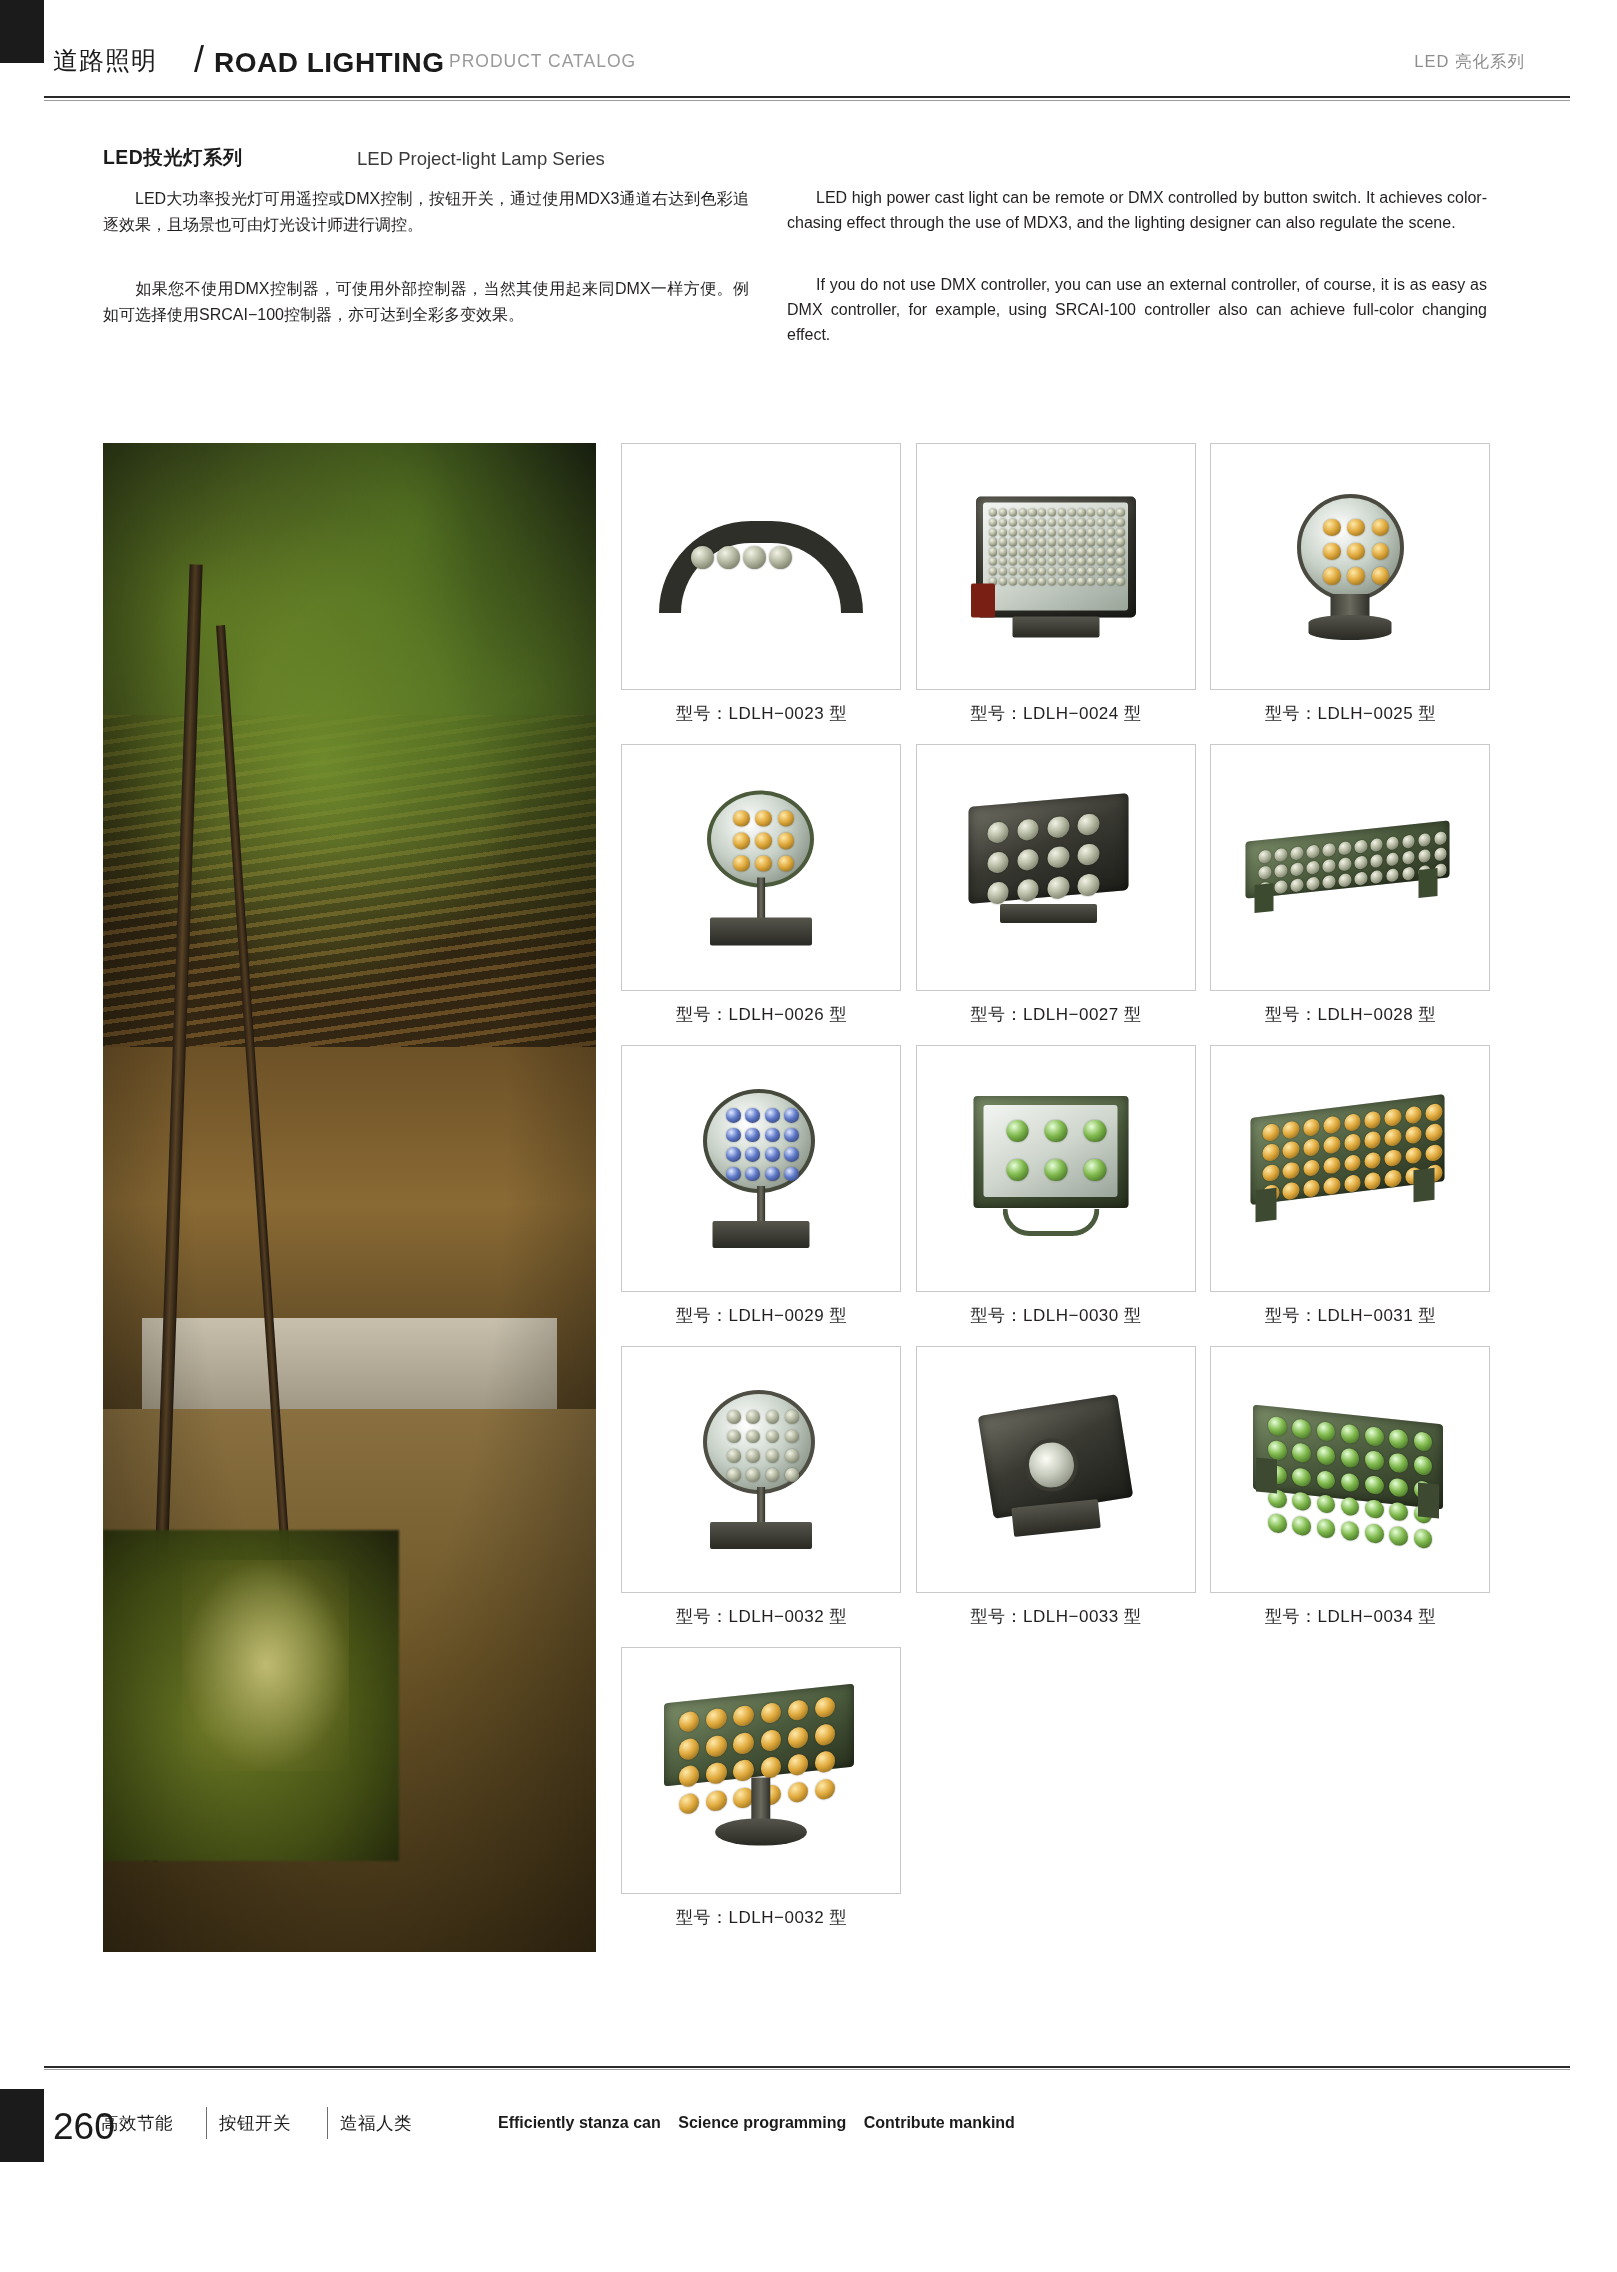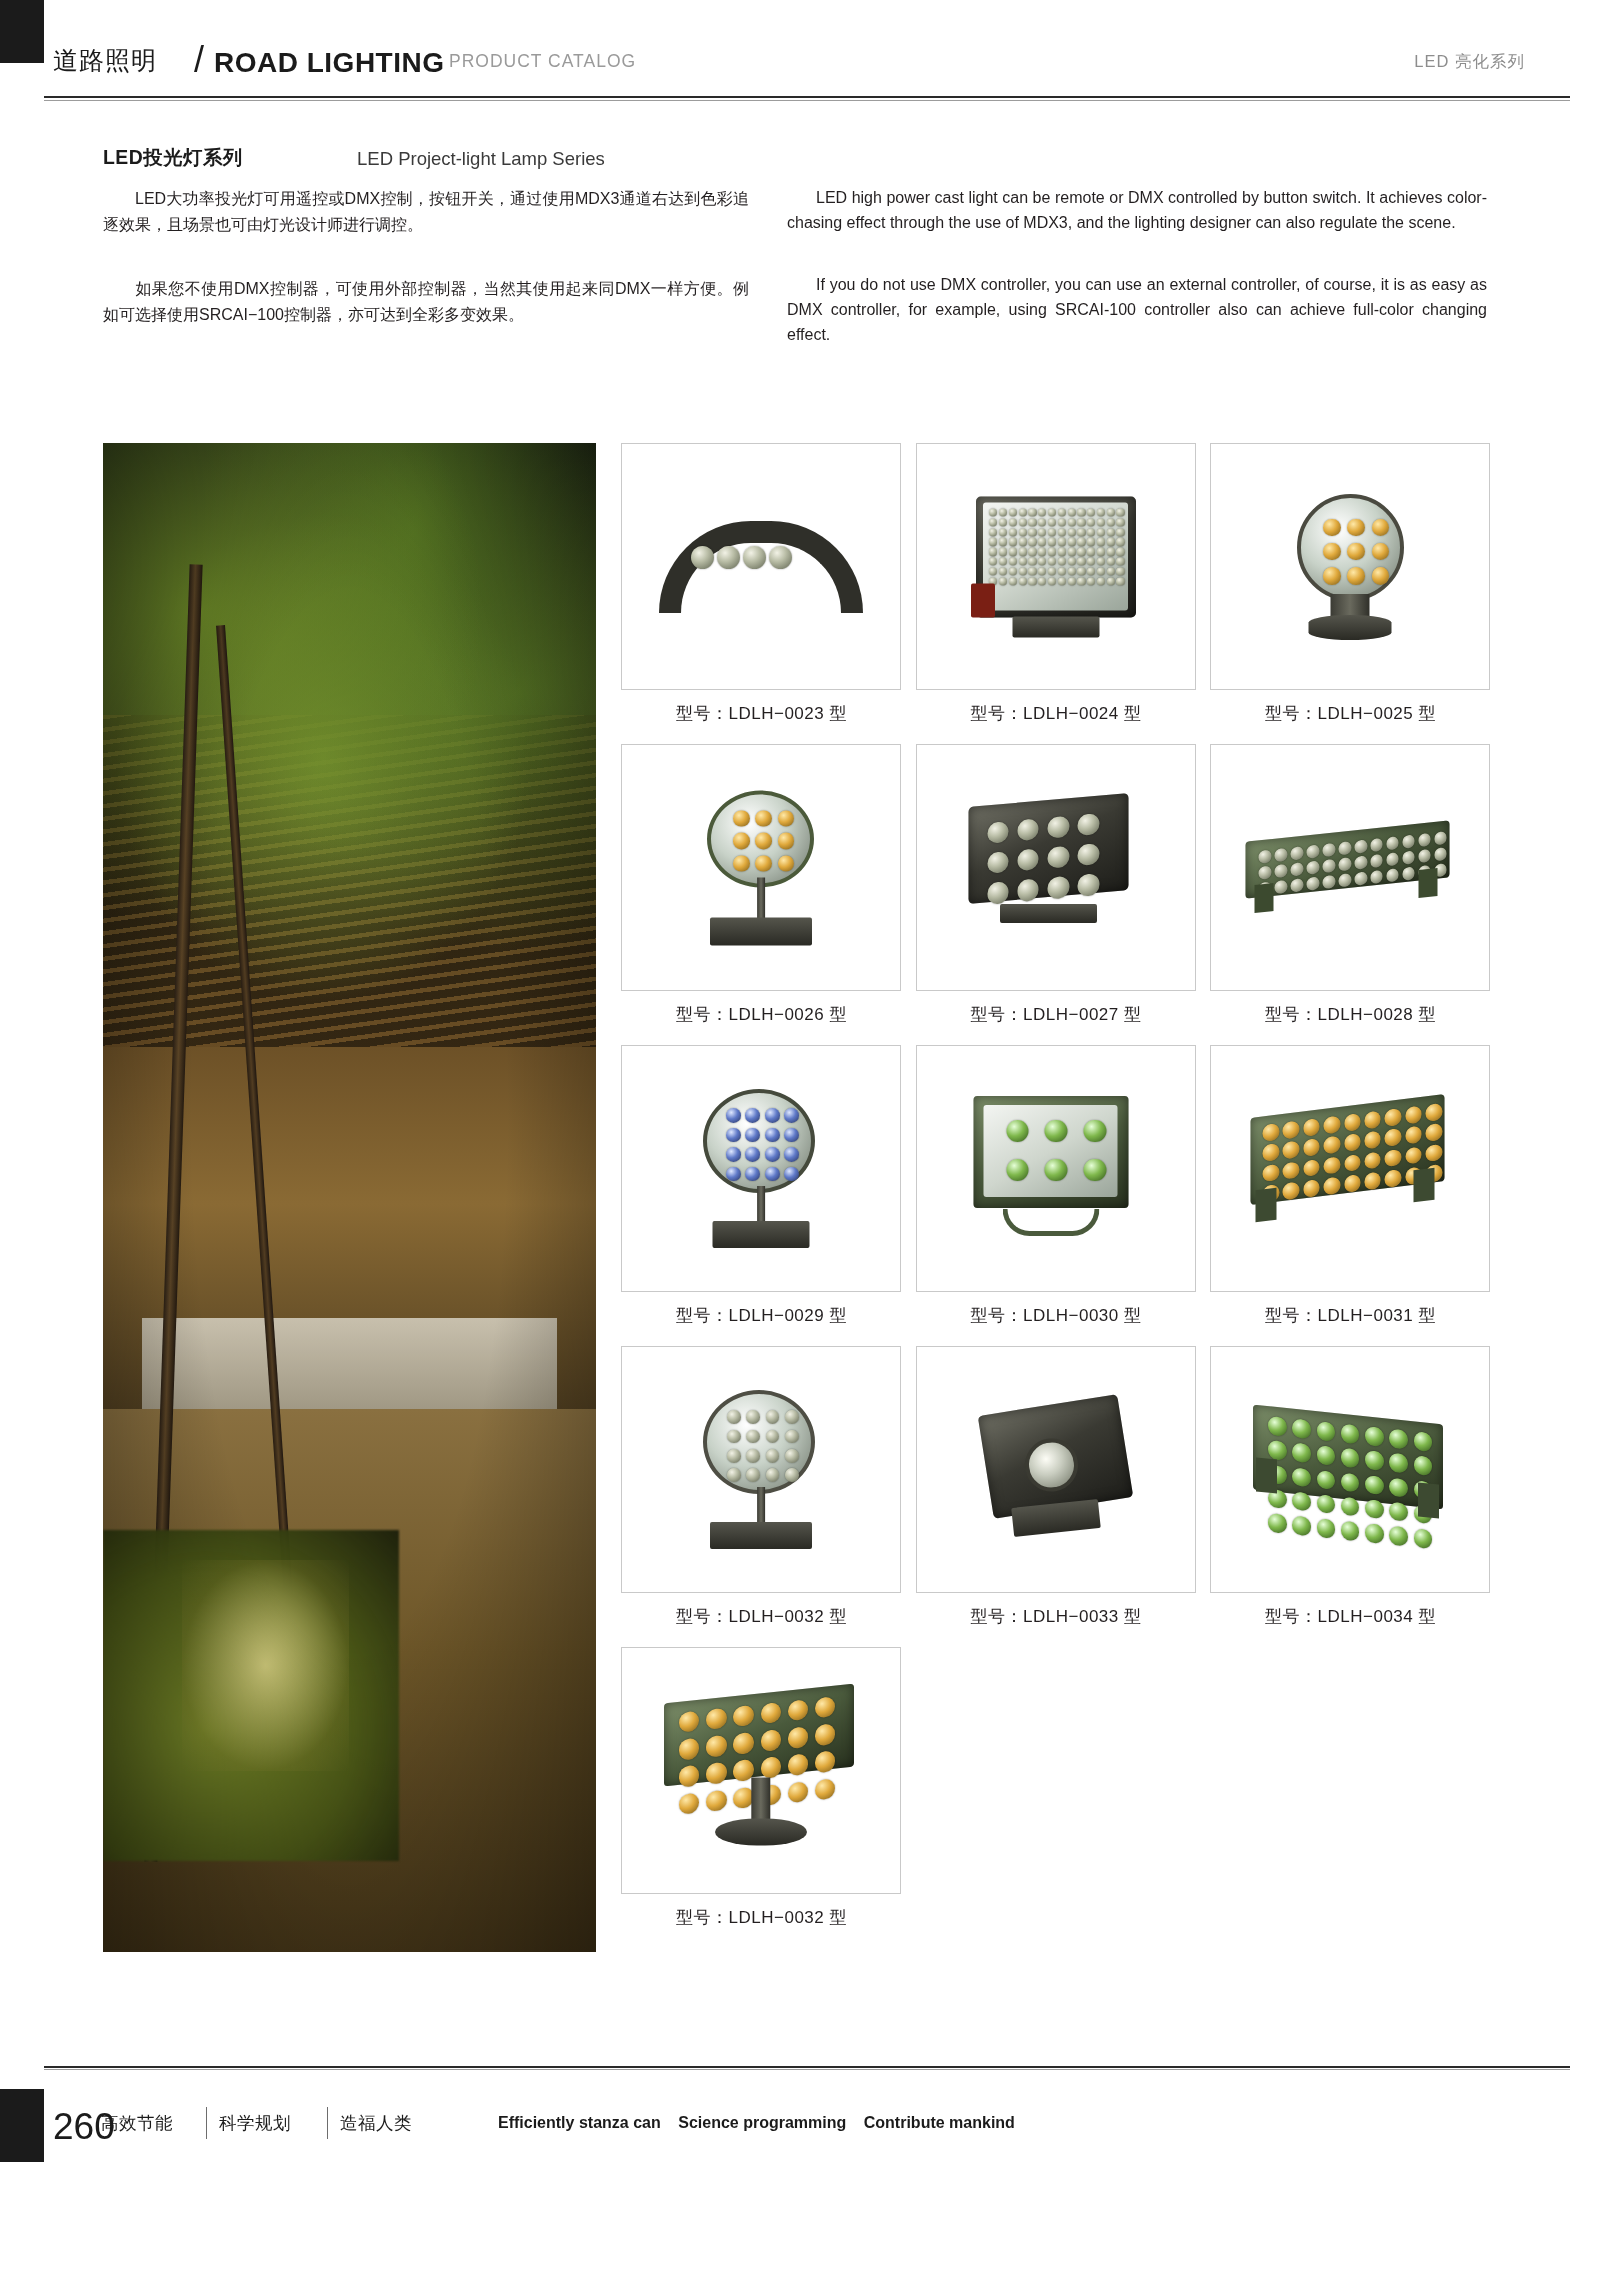--- a/index.html
+++ b/index.html
@@ -905,21 +905,21 @@
 
   </div>
 
   <div class="footer-rule"></div>
   <div class="footer-rule2"></div>
   <div class="footer-bar"></div>
   <div class="footer-white"></div>
   <div class="page-number">260</div>
   <div class="footer-cn fcn1">高效节能</div>
   <div class="fsep fsep1"></div>
-  <div class="footer-cn fcn2">科学规划</div>
+  <div class="footer-cn fcn2">按钮开关</div>
   <div class="fsep fsep2"></div>
   <div class="footer-cn fcn3">造福人类</div>
   <div class="footer-en">
     <span>Efficiently stanza can</span><span>Science programming</span><span>Contribute mankind</span>
   </div>
 
 </div>
 
 
 </body></html>

